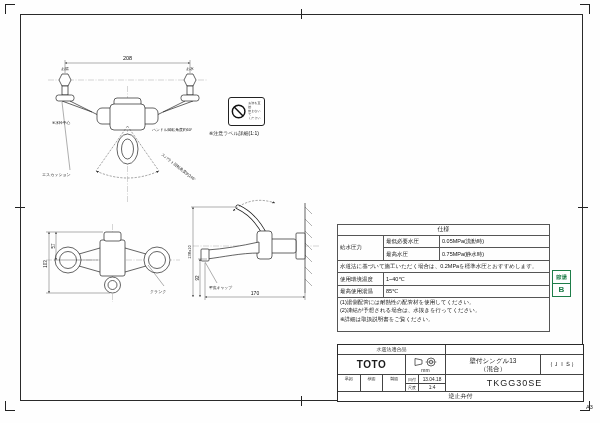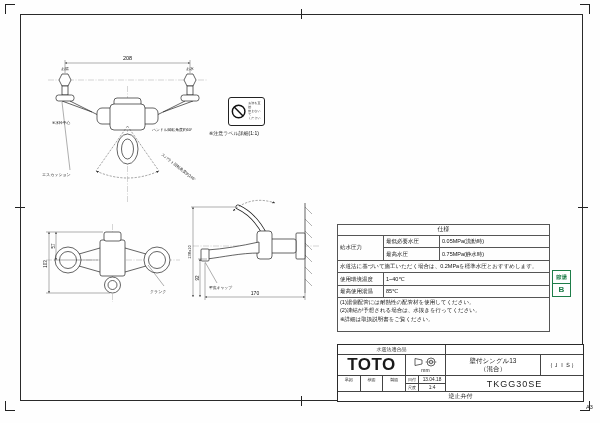--- a/index.html
+++ b/index.html
@@ -47,21 +47,21 @@
   .tblock{position:absolute;left:337px;top:344px;width:247px;height:58px;border:1px solid #2a2a2a;background:#fff;
           box-sizing:border-box;display:flex;flex-direction:column;}
   .tblock *{box-sizing:border-box;}
   .trow{display:flex;border-bottom:1px solid #444;}
   .trow:last-child{border-bottom:none;}
   .rowA{height:10px;}
   .rowA .cert{width:108px;border-right:1px solid #444;text-align:center;font-size:5px;line-height:9px;}
   .rowB{height:21px;}
   .cell{border-right:1px solid #444;display:flex;align-items:center;justify-content:center;}
   .cell:last-child{border-right:none;}
-  .brand{width:68px;font-size:17px;font-weight:900;letter-spacing:.5px;}
+  .brand{width:68px;font-size:10px;font-weight:900;letter-spacing:.5px;}
   .proj{width:40px;flex-direction:column;gap:1px;}
   .proj .mm{font-size:5px;line-height:5px;}
   .ttl{width:95px;flex-direction:column;font-size:6.5px;line-height:1.2;}
   .jis{flex:1;font-size:6px;}
   .rowC{height:17px;}
   .signs{width:68px;display:flex;border-right:1px solid #444;}
   .signs .s{flex:1;border-right:1px solid #444;font-size:4px;text-align:center;padding-top:1px;}
   .signs .s:last-child{border-right:none;}
   .meta{width:40px;display:flex;flex-direction:column;border-right:1px solid #444;}
   .meta .mrow{flex:1;display:flex;border-bottom:1px solid #444;}

